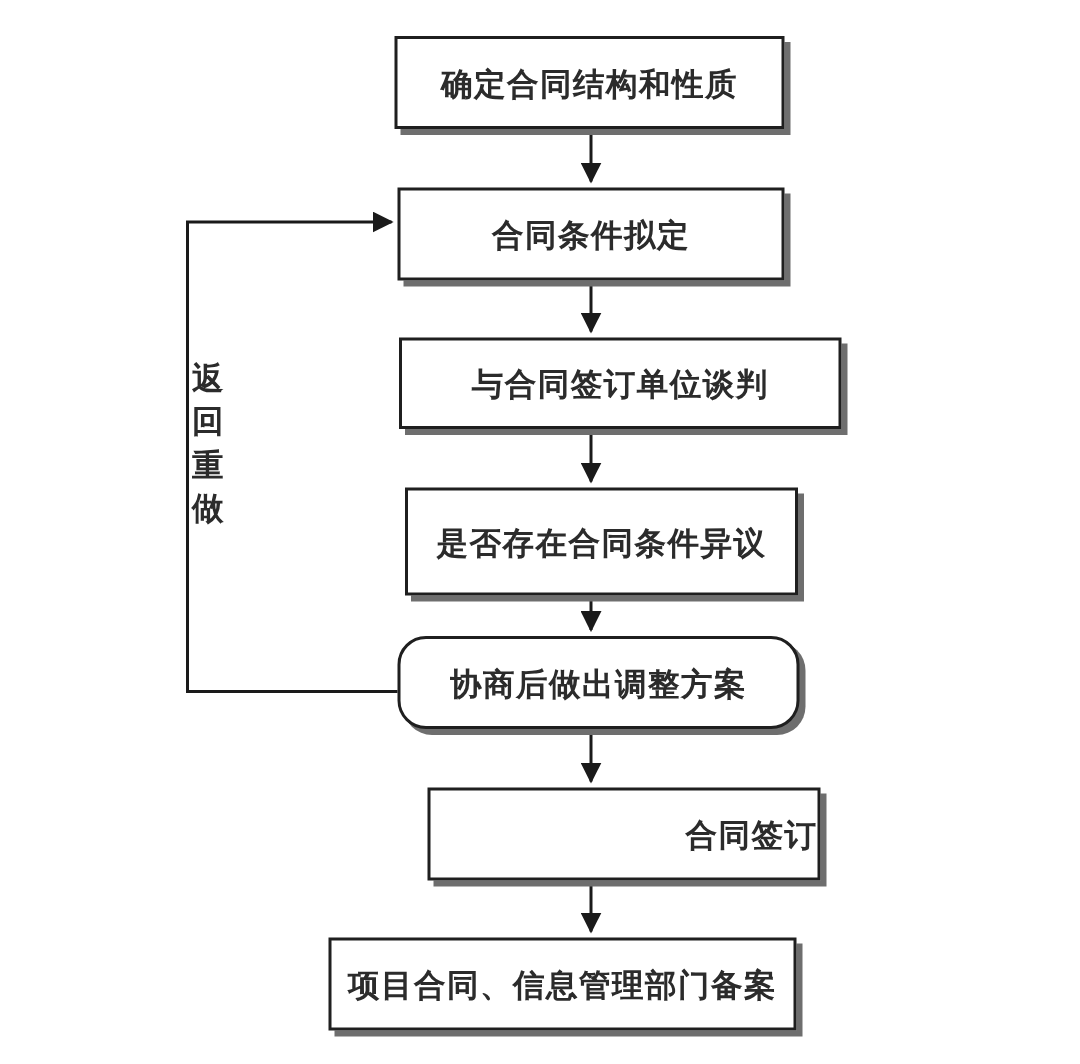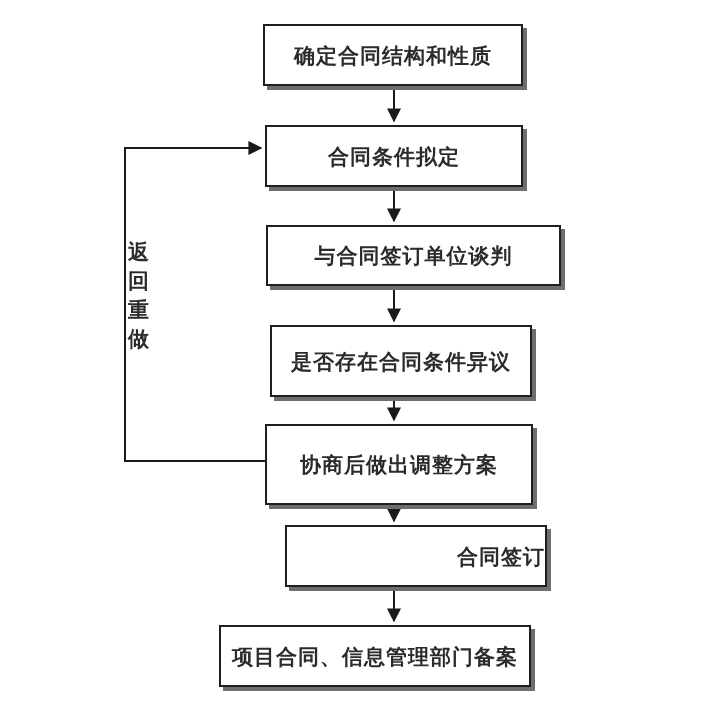--- a/index.html
+++ b/index.html
@@ -38,21 +38,21 @@
     color: #2b2b2b;
     letter-spacing: 1px;
     white-space: nowrap;
     line-height: 1;
     padding-top: 2px;
   }
   .node-1 { left: 263px; top: 24px;  width: 260px; height: 62px; }
   .node-2 { left: 265px; top: 125px; width: 258px; height: 62px; }
   .node-3 { left: 266px; top: 225px; width: 295px; height: 61px; }
   .node-4 { left: 270px; top: 325px; width: 262px; height: 72px; }
-  .node-5 { left: 265px; top: 424px; width: 268px; height: 81px; }
+  .node-5 { left: 265px; top: 424px; width: 268px; height: 62px; border-radius: 19px; }
   .node-6 { left: 285px; top: 525px; width: 262px; height: 62px; justify-content: flex-end; }
   .node-7 { left: 219px; top: 625px; width: 312px; height: 62px; }
   .feedback-label {
     position: absolute;
     left: 128px;
     top: 238px;
     width: 26px;
     font-size: 21px;
     color: #2b2b2b;
     line-height: 29px;

